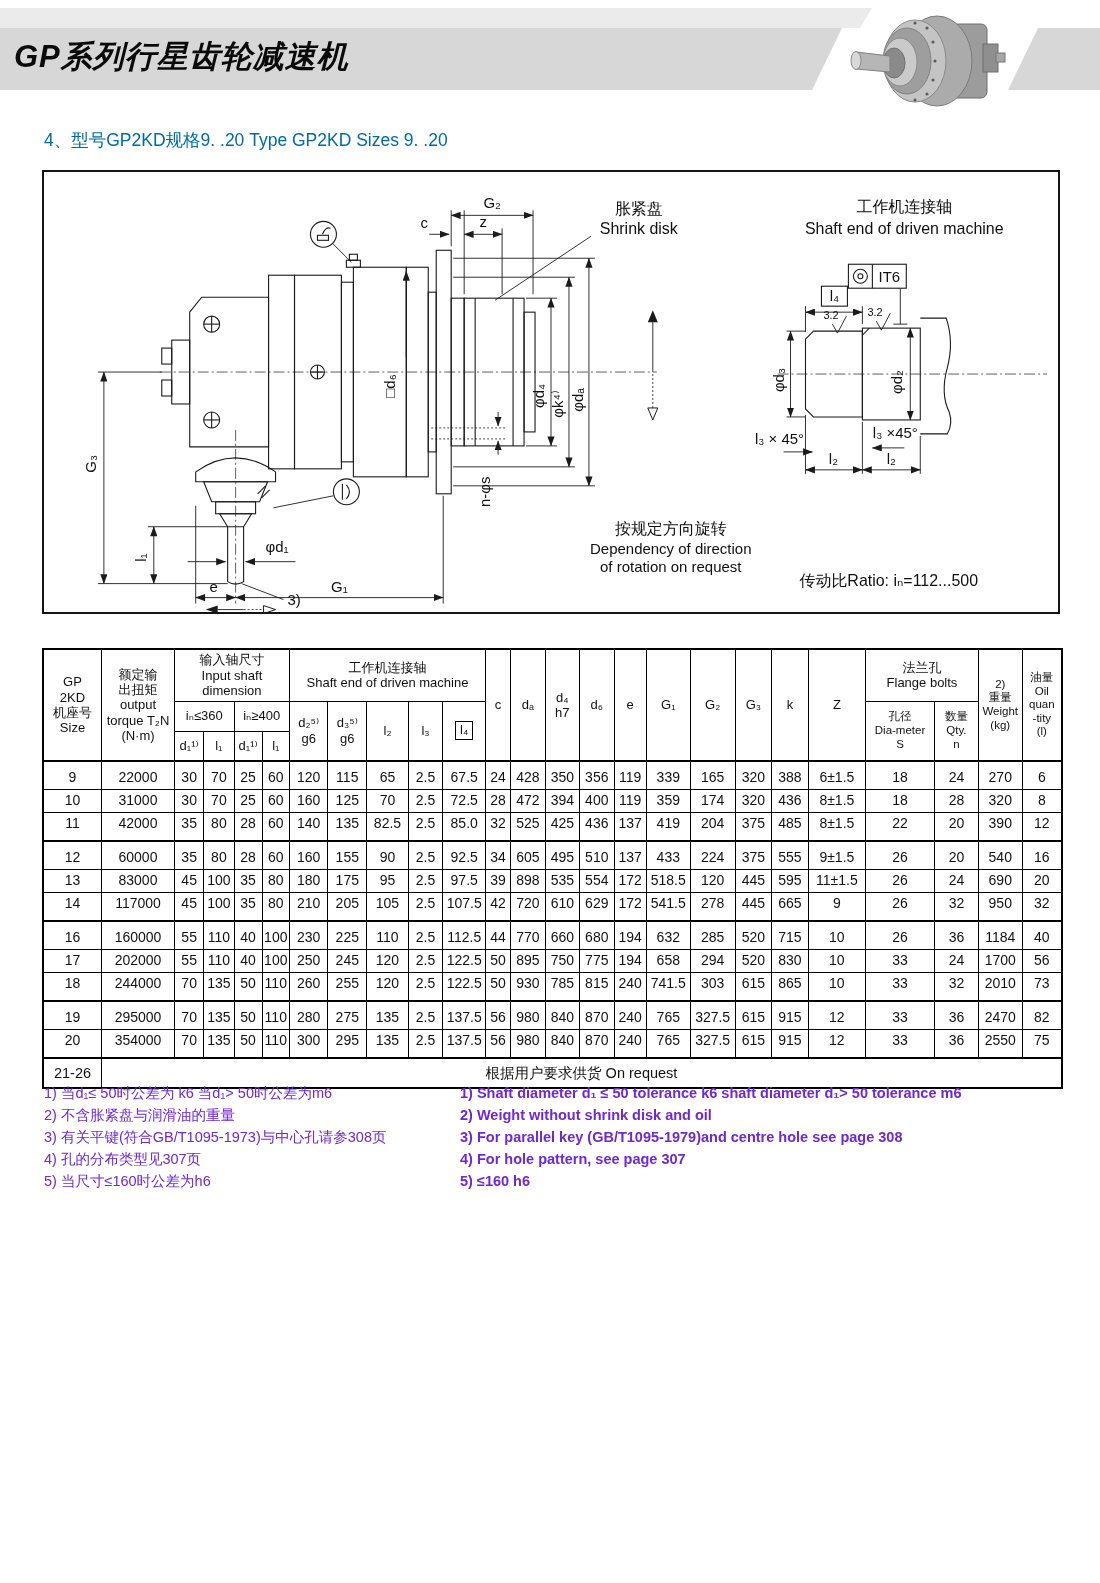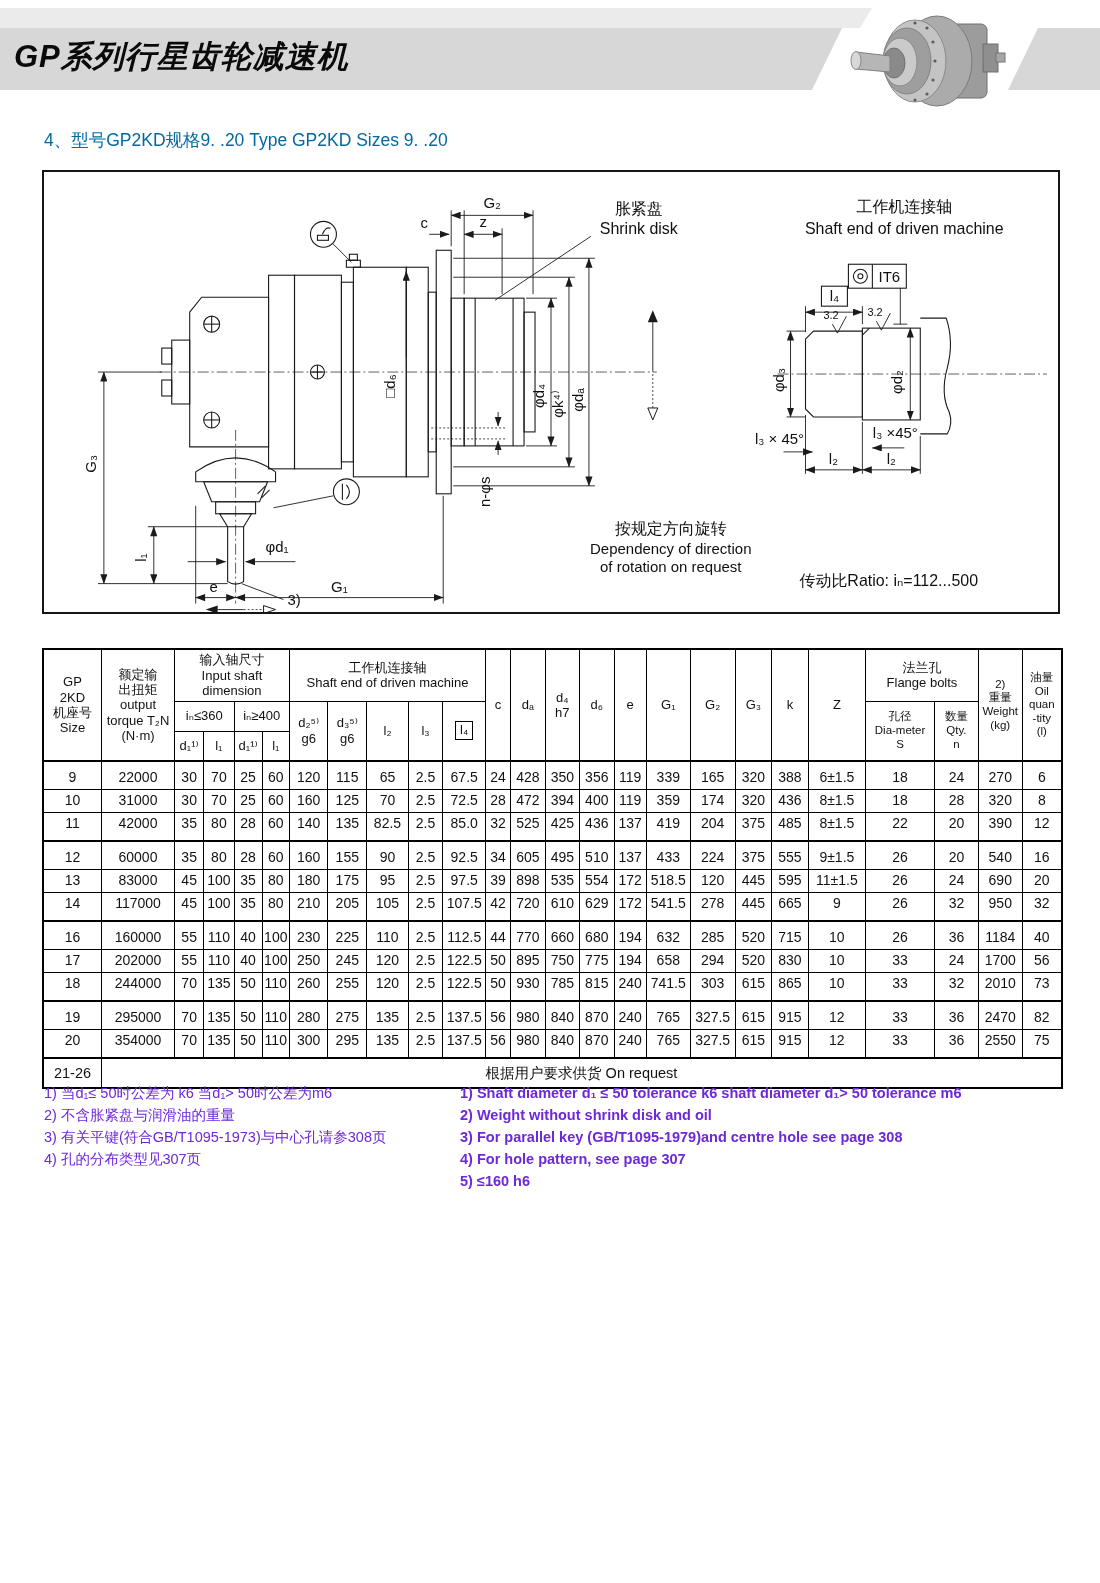--- a/index.html
+++ b/index.html
@@ -688,20 +688,21 @@
           <td colspan="24">根据用户要求供货   On request</td>
         </tr>
       </tbody>
   </table>
 
   <div class="fnotes fn-cn">
     <div>1) 当d₁≤ 50时公差为 k6 当d₁&gt; 50时公差为m6</div>
     <div>2) 不含胀紧盘与润滑油的重量</div>
     <div>3) 有关平键(符合GB/T1095-1973)与中心孔请参308页</div>
     <div>4) 孔的分布类型见307页</div>
+    <div>5) 当尺寸≤160时公差为h6</div>
   </div>
   <div class="fnotes fn-en">
     <div>1) Shaft diameter d₁ ≤ 50  tolerance k6   shaft diameter d₁&gt; 50  tolerance m6</div>
     <div>2) Weight without shrink disk and oil</div>
     <div>3) For parallel key (GB/T1095-1979)and centre hole see page 308</div>
     <div>4) For hole pattern, see page 307</div>
     <div>5) ≤160 h6</div>
   </div>
 
 </div>

